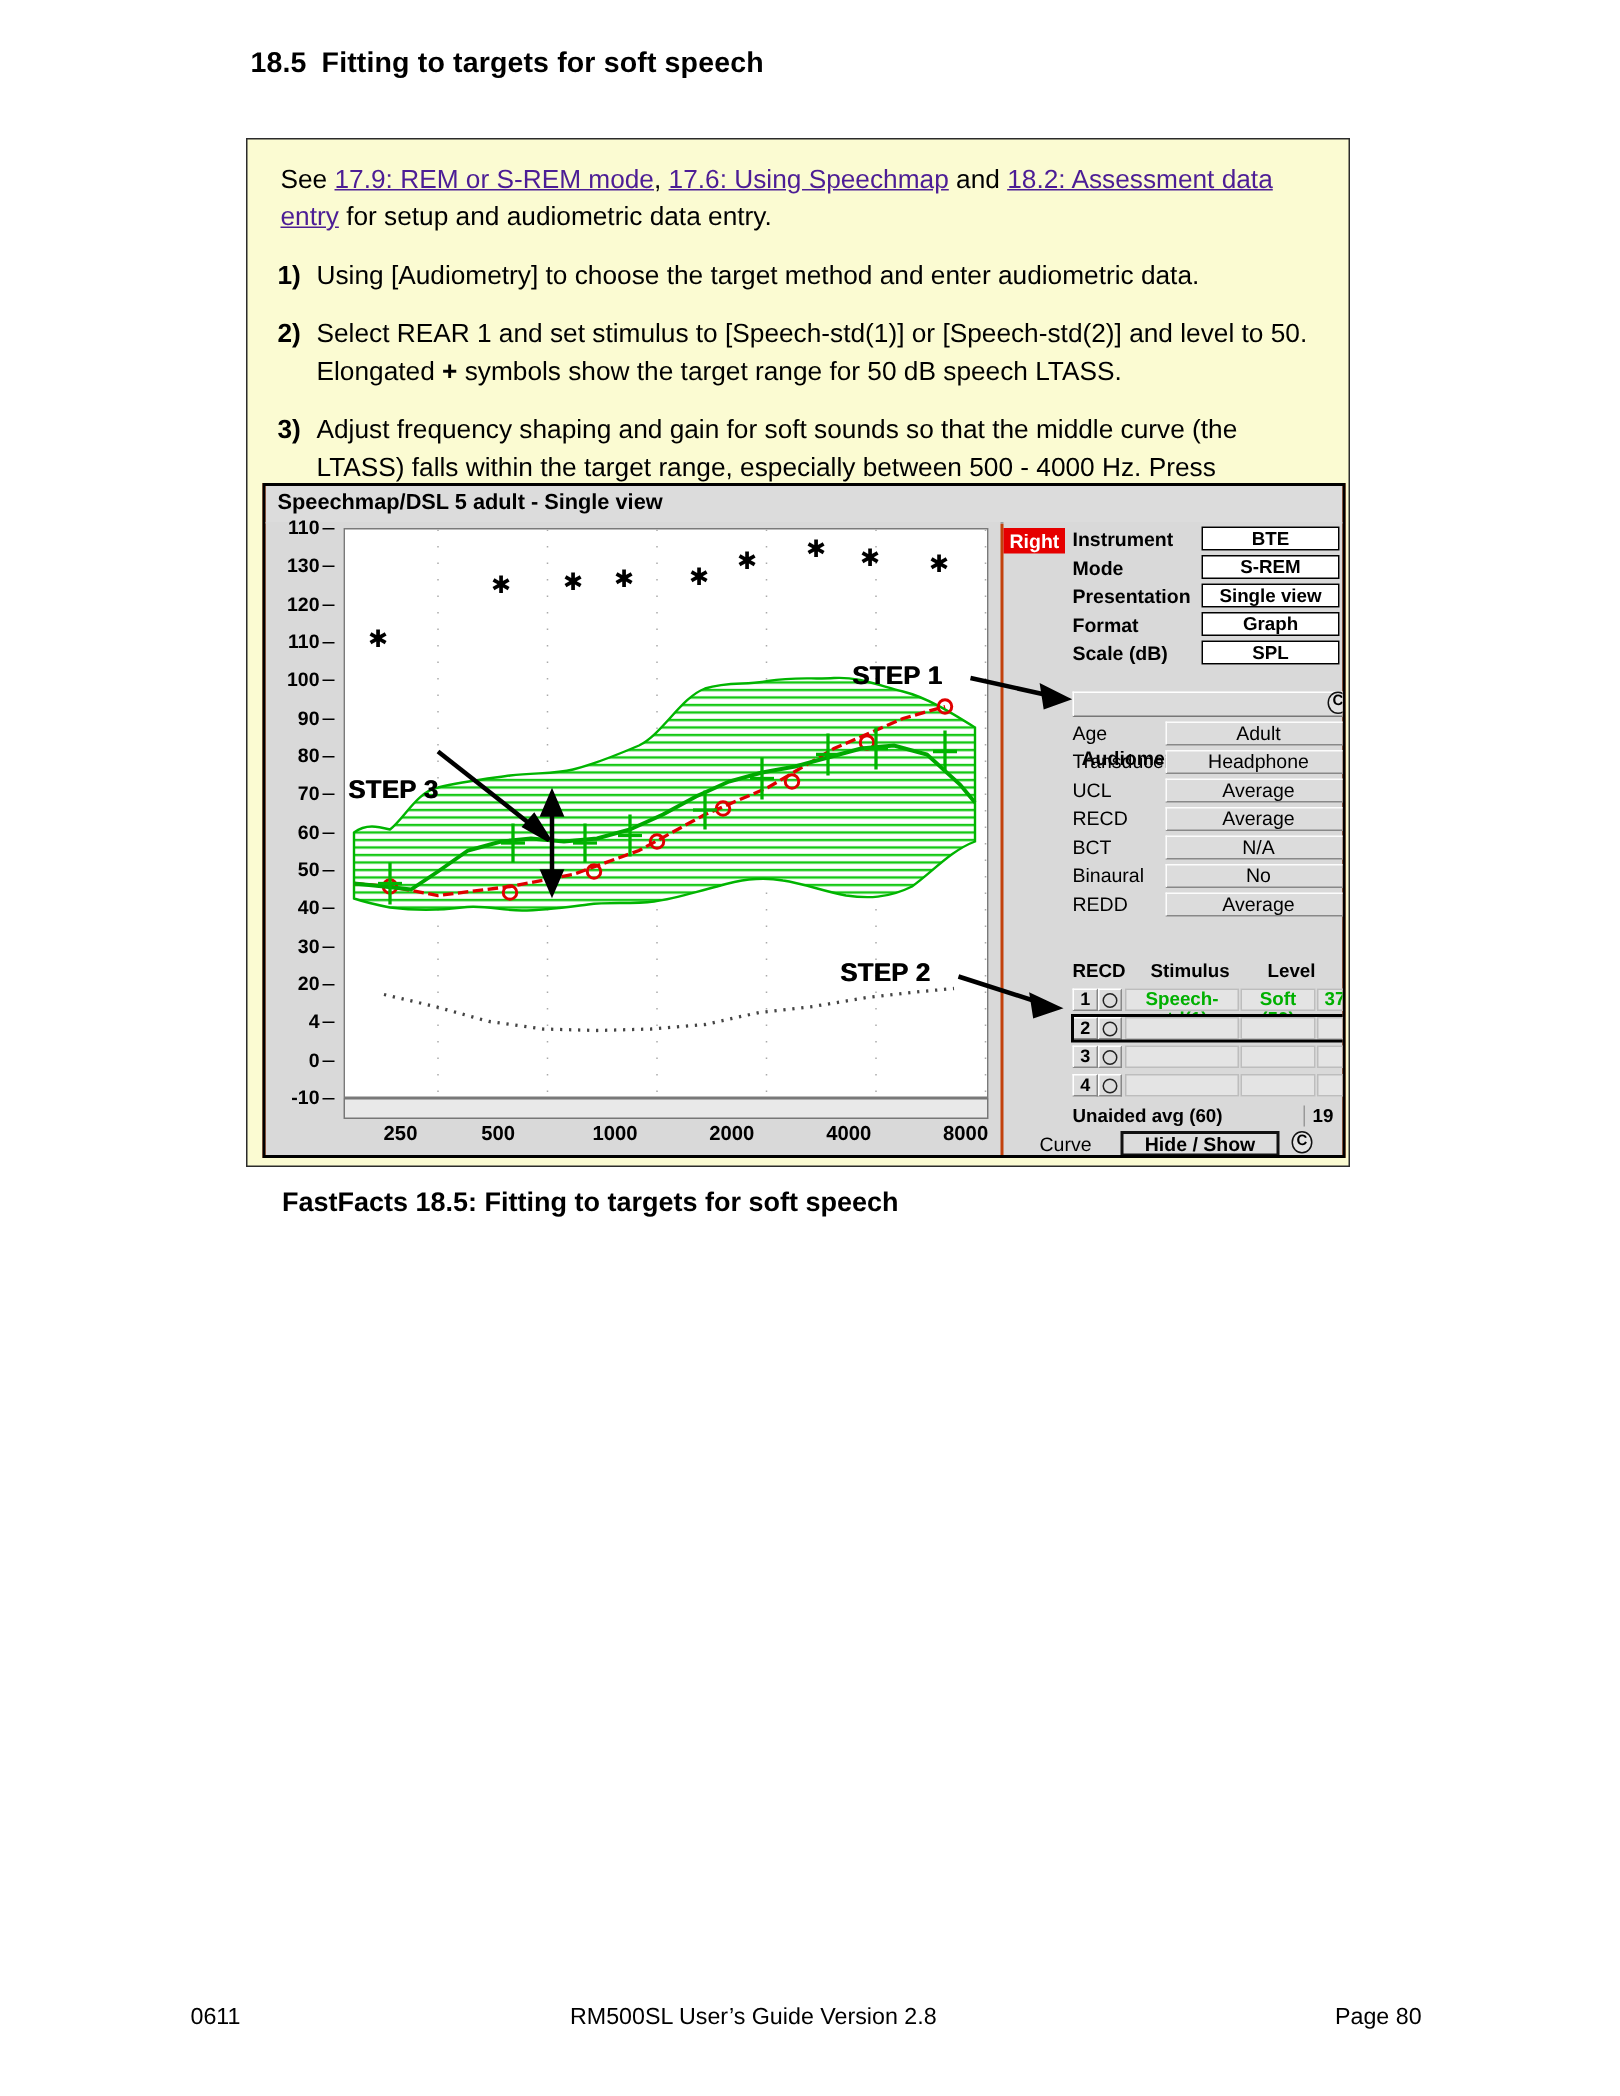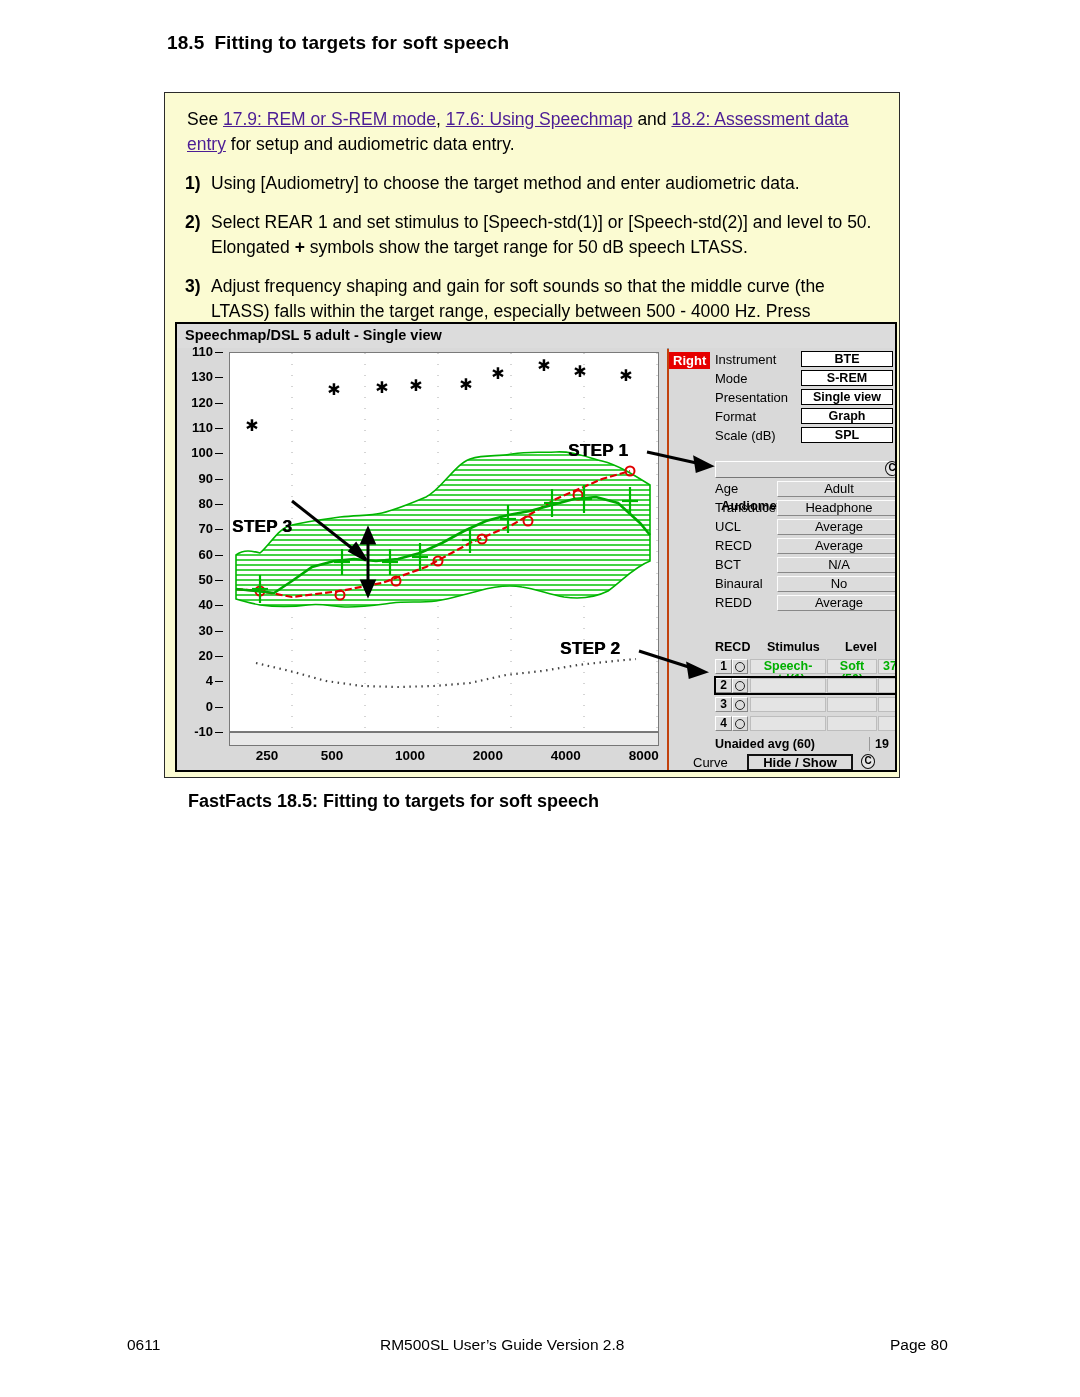--- a/index.html
+++ b/index.html
@@ -36,21 +36,21 @@
   .ytick{position:absolute;right:6px;width:8px;height:1px;background:#000;}
   .plot{position:absolute;left:52px;top:4px;width:430px;height:380px;background:#fff;border:1px solid #7a7a7a;box-sizing:border-box;}
   .xaxisbar{position:absolute;left:52px;top:384px;width:430px;height:14px;background:#e9e9e9;border:1px solid #777;box-sizing:border-box;}
   .xlabs{position:absolute;left:52px;top:400px;width:440px;height:20px;}
   .xlab{position:absolute;font-size:13.5px;font-weight:bold;transform:translateX(-50%);}
 
   
   .rpanel{position:absolute;left:492px;top:24px;width:226px;height:424px;background:#d9d9d9;}
   .rightbadge{position:absolute;left:0px;top:4px;background:#e60000;color:#fff;font-size:13px;font-weight:bold;padding:1px 4px;}
   .ctrlrow{position:absolute;left:46px;height:18px;display:flex;align-items:center;}
-  .ctrlrow .lbl{font-size:13px;font-weight:normal;width:86px;flex:0 0 86px;}
+  .ctrlrow .lbl{font-size:13px;font-weight:bold;width:86px;flex:0 0 86px;}
   .ctrlrow .fld{width:92px;flex:0 0 92px;height:16px;background:#fff;border:1px solid #000;
                 font-size:12.5px;font-weight:bold;text-align:center;line-height:15px;box-sizing:border-box;}
   .spin{width:6px;height:14px;background:linear-gradient(to right,#fff 0 2px,#777 2px 4px,#fff 4px 6px);margin-left:2px;border:1px solid #888;box-sizing:border-box;}
   .cbtn{width:14px;height:15px;border:1.5px solid #111;border-radius:50%;margin-left:2px;background:#e4e4e4;
         font-size:10px;font-weight:bold;text-align:center;line-height:12px;box-sizing:border-box;}
 
   .audiobtn{position:absolute;left:46px;top:113px;width:186px;height:17px;background:#dcdcdc;
             border:1px solid #777;border-top-color:#fff;border-left-color:#fff;box-sizing:border-box;}
   .audiobtn span{position:absolute;left:5px;top:0px;font-size:13px;font-weight:bold;margin-top:36px;}
   .audC{position:absolute;left:214px;top:113px;}

